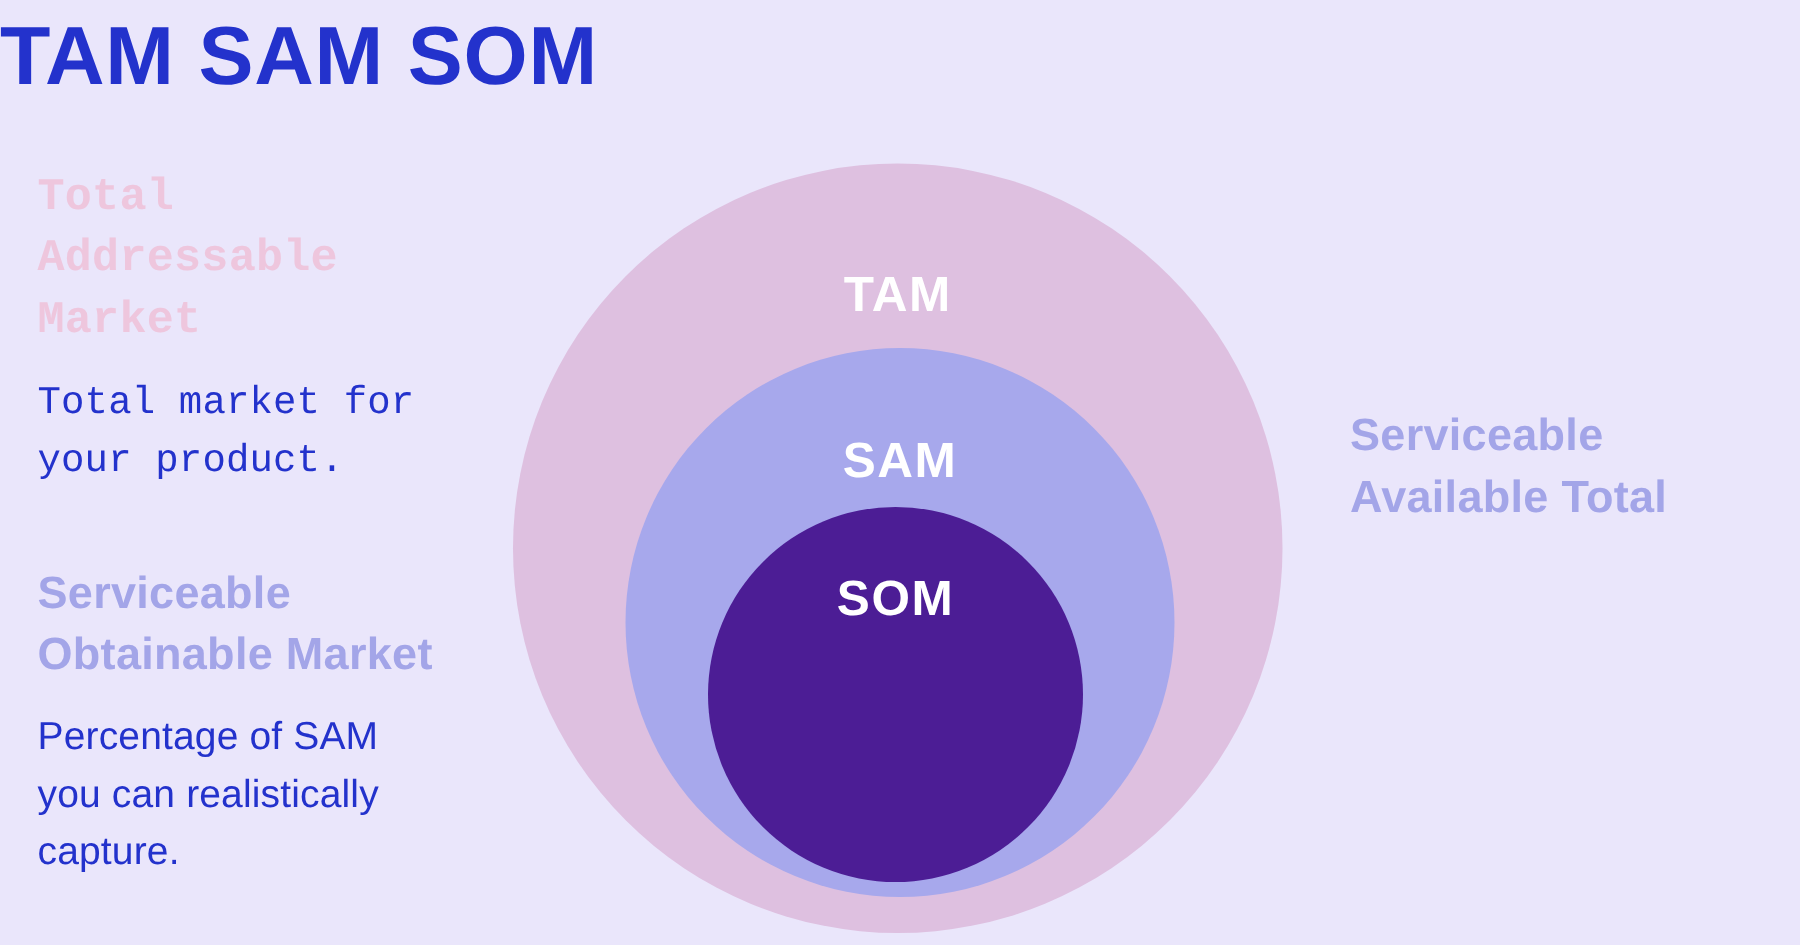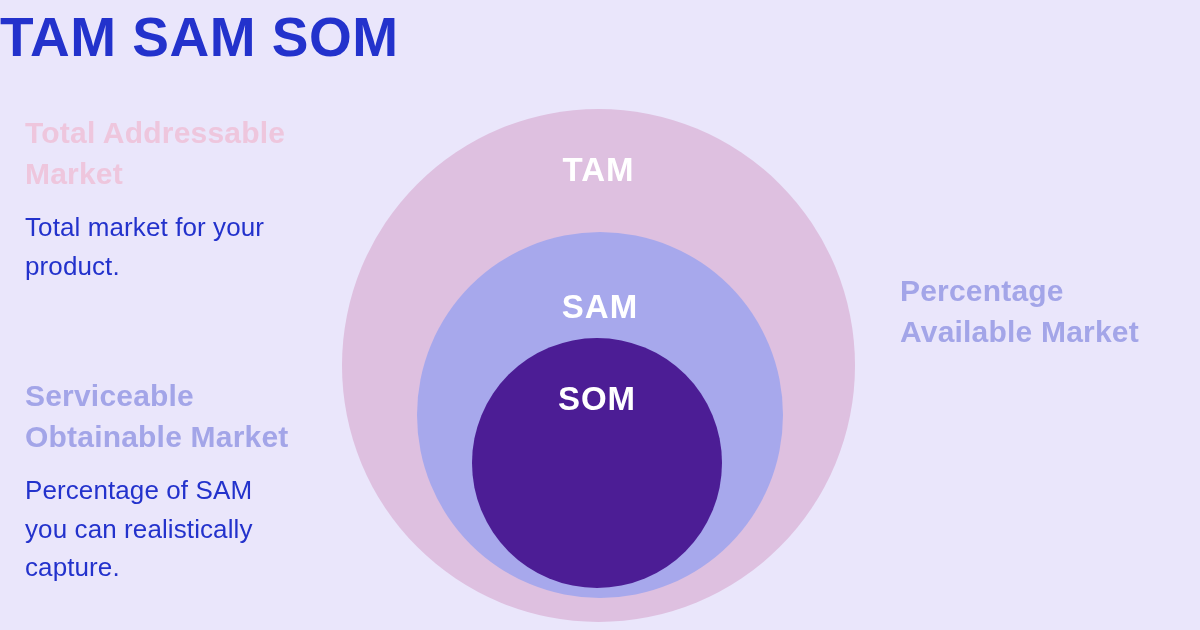--- a/index.html
+++ b/index.html
@@ -71,41 +71,41 @@
   .circle-label {
     position: absolute;
     left: 0;
     width: 100%;
     text-align: center;
     color: #ffffff;
     font-size: 33px;
     font-weight: 600;
     letter-spacing: 1px;
   }
-  #label-tam { top: 42px; }
+  #label-tam { top: 68px; }
   #label-sam { top: 56px; }
   #label-som { top: 42px; }
 
   
   .col {
     position: absolute;
     top: 0;
   }
   #col-left {
     left: 25px;
     width: 280px;
   }
   #col-right {
     left: 900px;
     width: 285px;
   }
 
   .block { position: absolute; }
 
-  #block-tam   { top: 112px; left: 0; width: 270px; }
+  #block-tam   { top: 112px; left: 0; width: 270px; font-family: Liberation Mono, monospace; }
   #block-som   { top: 375px; left: 0; width: 270px; }
   #block-sam   { top: 270px; left: 0; width: 285px; }
 
   .heading {
     font-size: 30px;
     font-weight: 600;
     line-height: 1.37;
     margin: 0 0 14px 0;
     letter-spacing: 0.2px;
   }
@@ -153,18 +153,18 @@
     <div class="block" id="block-som">
       <div class="heading heading-purple">Serviceable Obtainable Market</div>
       <div class="body">Percentage of SAM you can realistically capture.</div>
     </div>
 
   </div>
 
   <div class="col" id="col-right">
 
     <div class="block" id="block-sam">
-      <div class="heading heading-purple">Percentage Available Market</div>
+      <div class="heading heading-purple">Serviceable Available Total</div>
     </div>
 
   </div>
 
 </div>
 
 </body></html>

